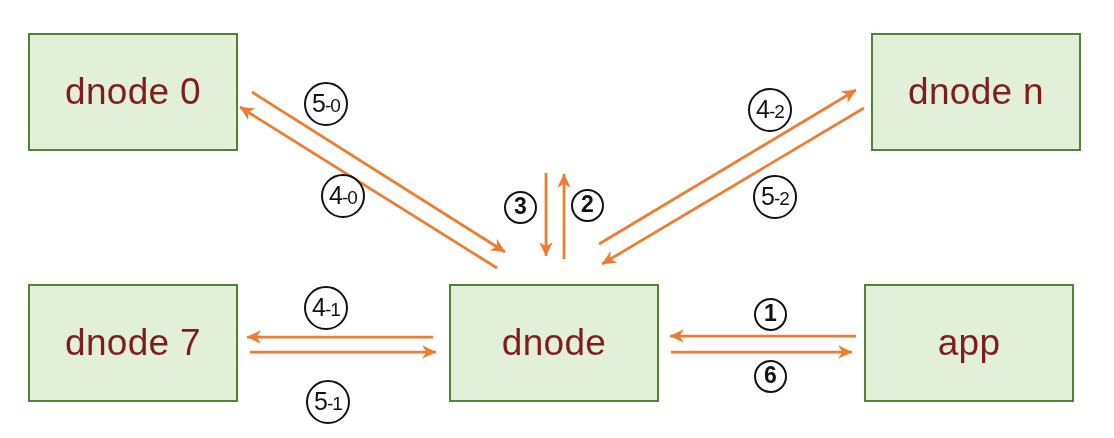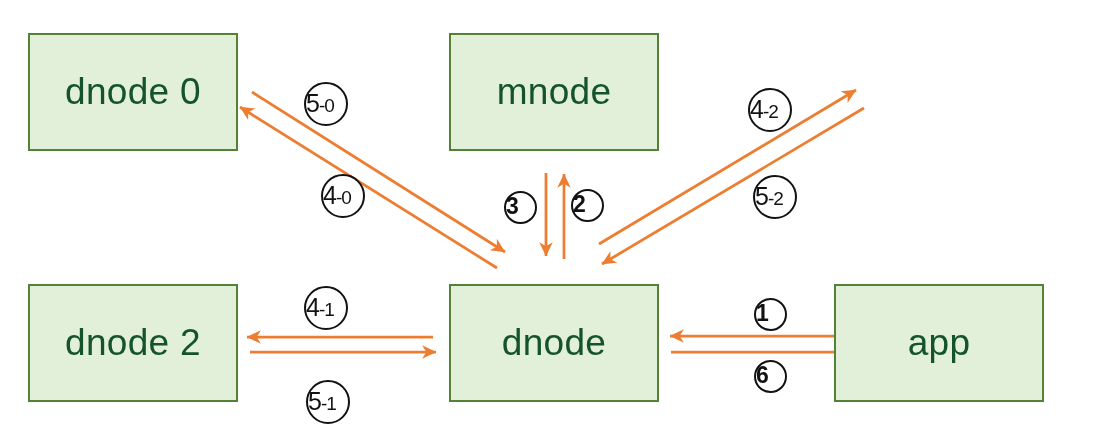--- a/index.html
+++ b/index.html
@@ -10,25 +10,25 @@
     --arrow:#ed7d31;--node-fill:#e2efd9;--node-border:#538135;--ink:#121212;
   }
   .canvas{position:absolute;left:0;top:0;width:1114px;height:438px;}
   .arrow-layer{position:absolute;left:0;top:0;pointer-events:none;}
   .edge{stroke:var(--arrow);stroke-width:2.75;fill:none;}
   .node{
     position:absolute;width:210px;height:118px;box-sizing:border-box;
     background:var(--node-fill);border:2.5px solid var(--node-border);
     display:flex;align-items:center;justify-content:center;
   }
-  .node-label{font-size:37px;color:#14532d;letter-spacing:.3px;white-space:nowrap;}
+  .node-label{font-size:37px;color:#7f1d1d;letter-spacing:.3px;white-space:nowrap;}
   .badge{
     position:absolute;box-sizing:border-box;background:#ffffff;
     border:2.5px solid var(--ink);border-radius:50%;
-    color:var(--ink);white-space:nowrap;
+    color:var(--ink);text-align:center;white-space:nowrap;
   }
   .badge-lg{width:44px;height:44px;line-height:38px;font-size:25px;letter-spacing:-1px;}
   .badge-lg .suf{font-size:19px;}
   .badge-sm{width:33px;height:33px;line-height:26px;border-width:2.75px;font-size:23px;font-weight:600;}
 </style>
 </head>
 <body style="--arrow: #ed7d31; --node-fill: #e2efd9; --node-border: #538135; --ink: #121212; background: rgb(255, 255, 255);">
 
 <div class="canvas">
 
@@ -46,30 +46,30 @@
     <line class="edge" x1="864" y1="108" x2="602" y2="264" marker-end="url(#ah)"></line>
     <line class="edge" x1="433" y1="337" x2="247" y2="337" marker-end="url(#ah)"></line>
     <line class="edge" x1="250" y1="352" x2="436" y2="352" marker-end="url(#ah)"></line>
     <line class="edge" x1="856" y1="336" x2="670" y2="336" marker-end="url(#ah)"></line>
     <line class="edge" x1="671" y1="352" x2="852" y2="352" marker-end="url(#ah)"></line>
   </svg>
 
   <div class="node" style="left:28px;top:33px">
     <span class="node-label">dnode 0</span>
   </div>
-  <div class="node" style="left:449px;top:33px">
-    <span class="node-label">mnode</span>
+  <div class="node" style="left:871px;top:33px">
+    <span class="node-label">dnode n</span>
   </div>
   <div class="node" style="left:28px;top:284px">
-    <span class="node-label">dnode 2</span>
+    <span class="node-label">dnode 7</span>
   </div>
   <div class="node" style="left:449px;top:284px">
     <span class="node-label">dnode</span>
   </div>
-  <div class="node" style="left:834px;top:284px">
+  <div class="node" style="left:864px;top:284px">
     <span class="node-label">app</span>
   </div>
 
   <div class="badge badge-lg" style="left:304px;top:82px"><span class="main">5</span><span class="suf">-0</span></div>
   <div class="badge badge-lg" style="left:321px;top:174px"><span class="main">4</span><span class="suf">-0</span></div>
   <div class="badge badge-lg" style="left:748px;top:88px"><span class="main">4</span><span class="suf">-2</span></div>
   <div class="badge badge-lg" style="left:753px;top:175px"><span class="main">5</span><span class="suf">-2</span></div>
   <div class="badge badge-lg" style="left:304px;top:286px"><span class="main">4</span><span class="suf">-1</span></div>
   <div class="badge badge-lg" style="left:306px;top:380px"><span class="main">5</span><span class="suf">-1</span></div>
 

